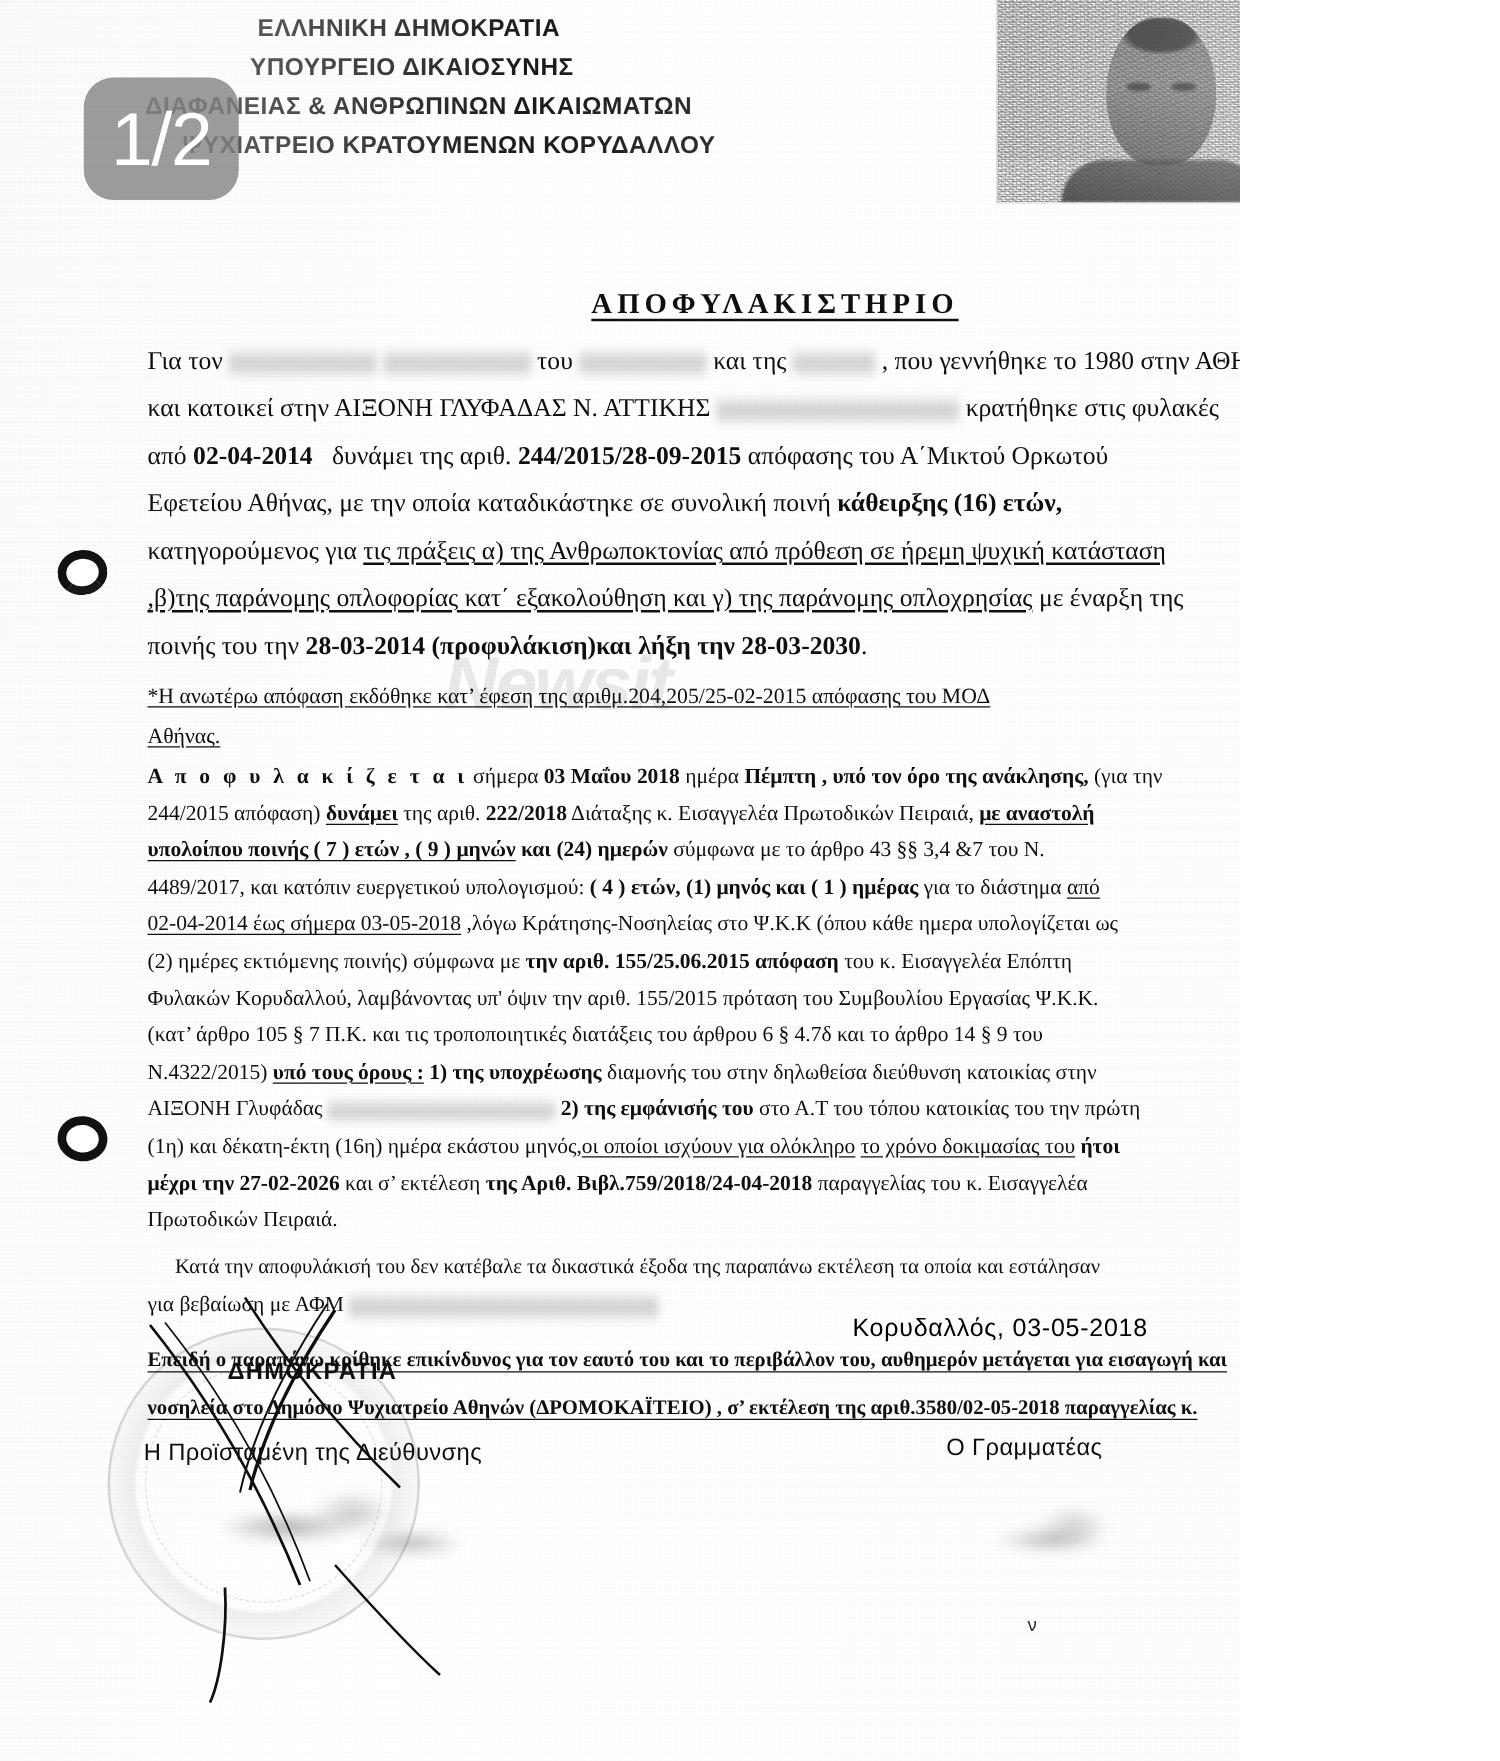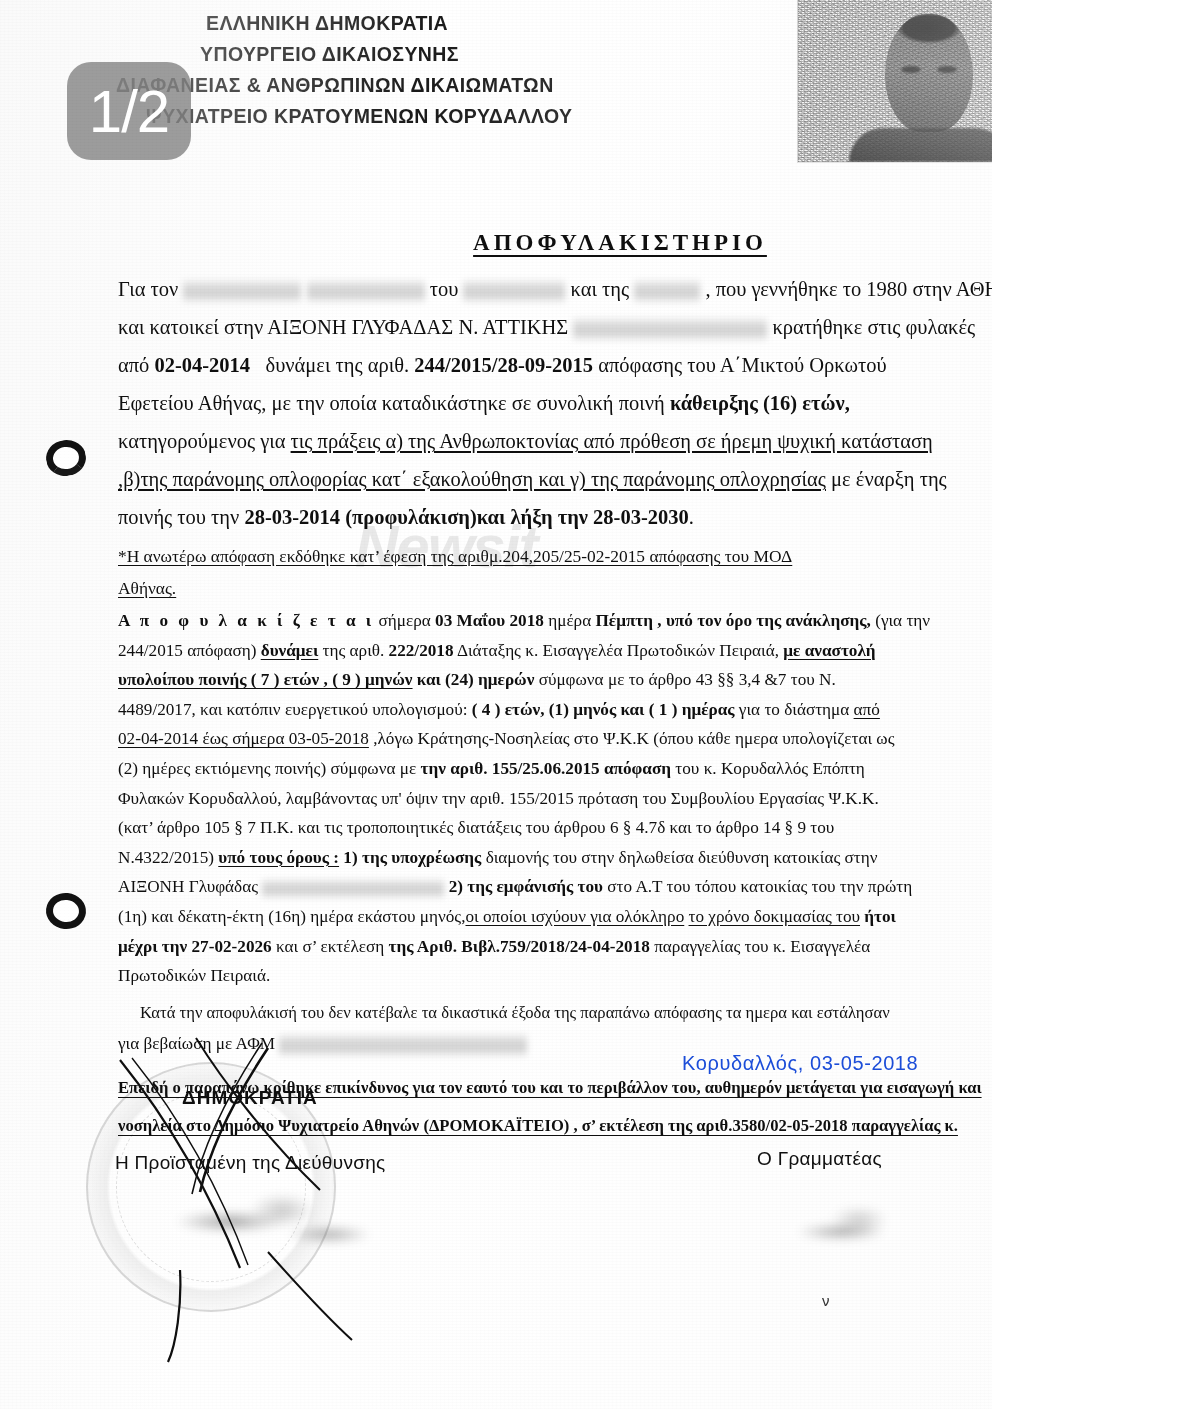--- a/index.html
+++ b/index.html
@@ -203,21 +203,21 @@
   }
   .redact.tall { height: 22px; }
 
   
   #place-date {
     position: absolute;
     left: 682px; top: 1052px;
     font-family: "Liberation Sans", "DejaVu Sans", sans-serif;
     font-size: 20px;
     letter-spacing: .6px;
-    color: #1d4ed8;
+    color: #000000;
     z-index: 6;
   }
   #theorithike {
     position: absolute;
     left: 182px; top: 1087px;
     font-family: "Liberation Sans", "DejaVu Sans", sans-serif;
     font-size: 19px;
     font-weight: bold;
     letter-spacing: 1px;
     z-index: 7;
@@ -425,21 +425,21 @@
         <span>για το διάστημα</span>
         <span class="u">από</span>
       </span>
       <span class="ln">
         <span class="u">02-04-2014  έως σήμερα  03-05-2018</span>
         <span>,λόγω Κράτησης-Νοσηλείας στο Ψ.Κ.Κ (όπου κάθε ημερα υπολογίζεται ως</span>
       </span>
       <span class="ln">
         <span>(2) ημέρες εκτιόμενης ποινής) σύμφωνα με</span>
         <b>την αριθ. 155/25.06.2015 απόφαση</b>
-        <span>του κ. Κορυδαλλός Επόπτη</span>
+        <span>του κ. Εισαγγελέα Επόπτη</span>
       </span>
       <span class="ln">Φυλακών Κορυδαλλού, λαμβάνοντας υπ' όψιν την αριθ. 155/2015 πρόταση του Συμβουλίου Εργασίας Ψ.Κ.Κ.</span>
       <span class="ln">(κατ’ άρθρο 105 § 7 Π.Κ. και τις τροποποιητικές διατάξεις του άρθρου 6 § 4.7δ και το άρθρο 14 § 9 του</span>
       <span class="ln">
         <span>Ν.4322/2015)</span>
         <span class="ub">υπό τους όρους :</span>
         <b>1) της υποχρέωσης</b>
         <span>διαμονής του στην δηλωθείσα διεύθυνση  κατοικίας στην</span>
       </span>
       <span class="ln">
@@ -457,21 +457,21 @@
         <b>μέχρι την 27-02-2026</b>
         <span>και σ’ εκτέλεση</span>
         <b>της Αριθ. Βιβλ.759/2018/24-04-2018</b>
         <span>παραγγελίας του κ. Εισαγγελέα</span>
       </span>
       <span class="ln">Πρωτοδικών Πειραιά.</span>
     </div>
 
     <div class="p-note">
       <span class="ln" style="padding-left:22px;font-size:16.6px;">
-        <span>Κατά την αποφυλάκισή του δεν κατέβαλε τα δικαστικά έξοδα  της παραπάνω απόφασης τα ημερα και εστάλησαν</span>
+        <span>Κατά την αποφυλάκισή του δεν κατέβαλε τα δικαστικά έξοδα  της παραπάνω εκτέλεση τα οποία και εστάλησαν</span>
       </span>
       <span class="ln">
         <span>για βεβαίωση  με ΑΦΜ</span>
         <span class="redact tall" style="width:248px;"></span>
       </span>
     </div>
 
     <div class="p-final">
       <span class="ln">Επειδή ο παραπάνω κρίθηκε επικίνδυνος για τον εαυτό του και το περιβάλλον του, αυθημερόν μετάγεται για εισαγωγή και</span>
       <span class="ln">νοσηλεία στο  Δημόσιο  Ψυχιατρείο Αθηνών  (ΔΡΟΜΟΚΑΪΤΕΙΟ) , σ’ εκτέλεση της αριθ.3580/02-05-2018 παραγγελίας κ.</span>

